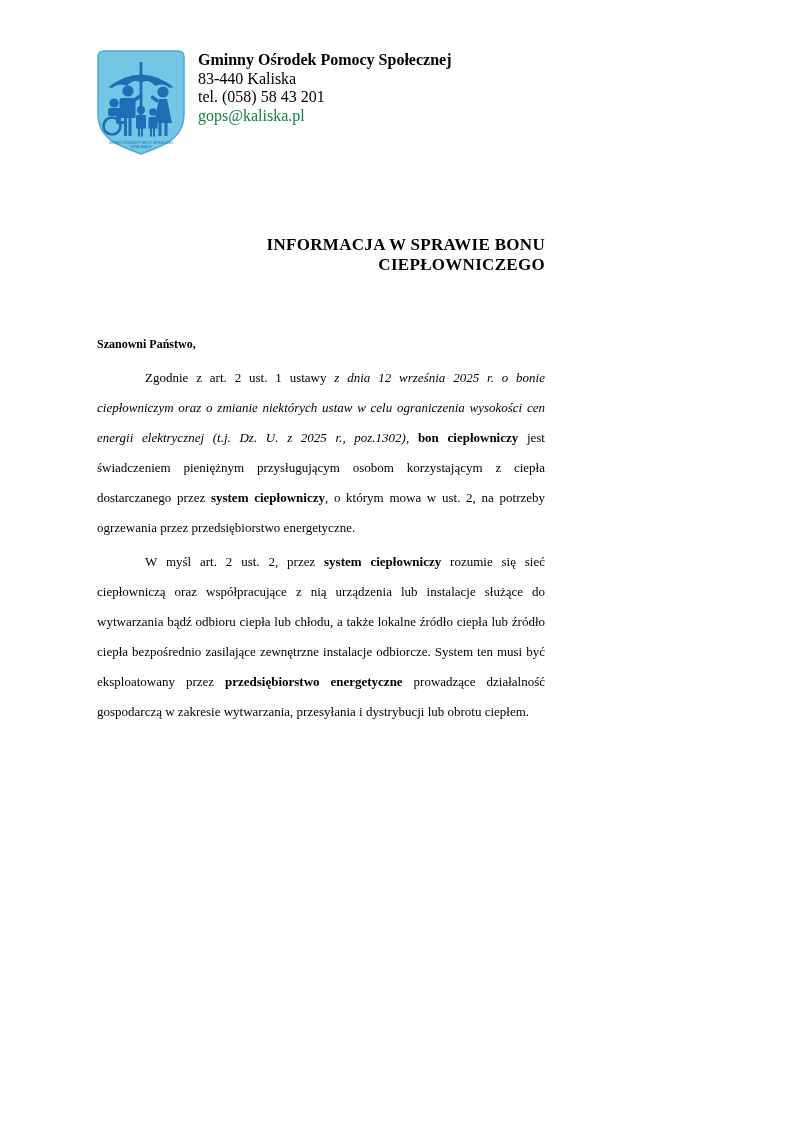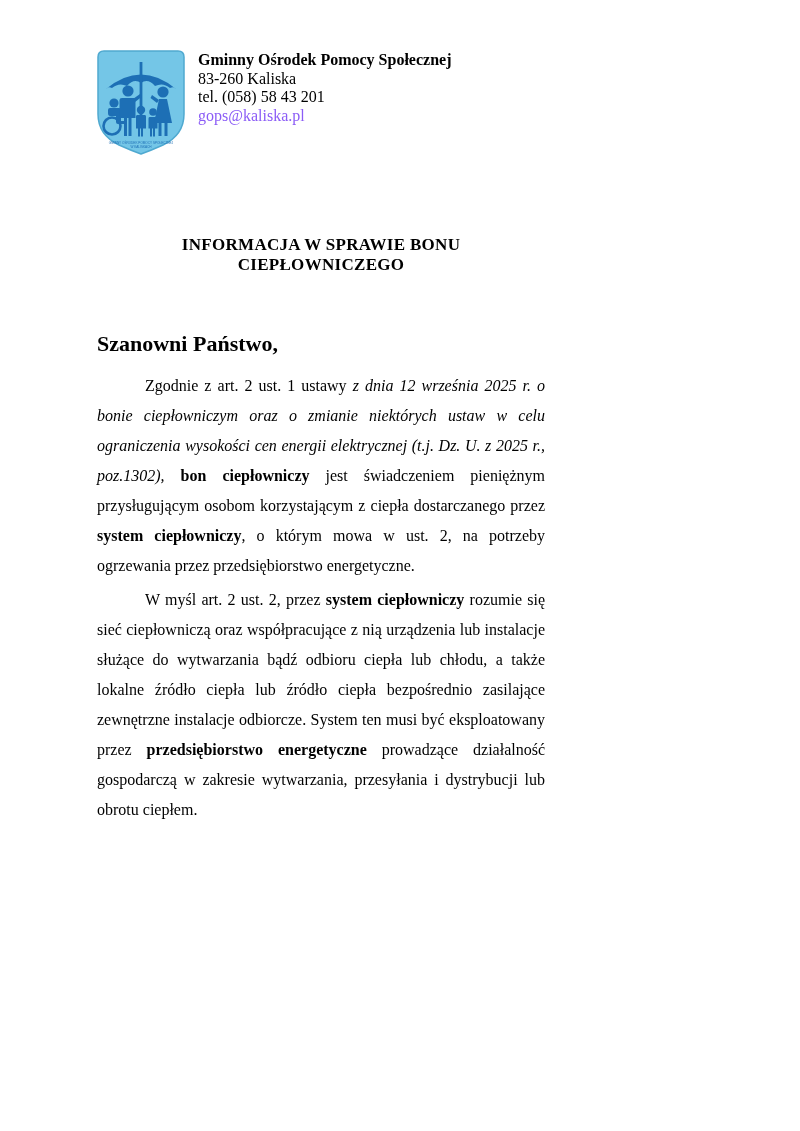--- a/index.html
+++ b/index.html
@@ -21,34 +21,34 @@
   .logo-box svg { width: 88px; height: 108px; display: block; }
   .org-block { padding-top: 1px; font-size: 16px; line-height: 18.5px; }
   .org-name { font-weight: bold; }
   .org-line { font-weight: normal; }
   .org-email { color: #2f6579; text-decoration: none; cursor: pointer; display: inline-block; }
 
   
   .doc-title {
     font-size: 17px;
     font-weight: bold;
-    text-align: center;
+    text-align: right;
     margin: 77px 0 0 0;
     letter-spacing: 0.3px;
   }
 
   
   .salutation {
     font-weight: bold;
-    font-size: 22px;
-    margin: 54px 0 12px 0;
+    font-size: 12px;
+    margin: 54px 0 4px 0;
     line-height: 30px;
   }
   .body-par {
-    font-size: 16px;
+    font-size: 13px;
     line-height: 30px;
     text-align: justify;
     margin: 0;
   }
   .body-par.spaced { margin-top: 4px; }
   .indent { text-indent: 48px; }
 
   .seg-normal { font-style: normal; font-weight: inherit; }
   .seg-italic { font-style: italic; }
   .seg-bold   { font-weight: bold; }
@@ -97,23 +97,23 @@
           <rect x="67.5" y="72" width="3" height="14"></rect>
           <path d="M62,50 L55,45 L53.5,48 L60,53 Z"></path>
         </g>
 
         <text x="44" y="93.5" text-anchor="middle" font-size="3.1" font-family="Liberation Sans, sans-serif" fill="#1d6fb5">GMINNY OŚRODEK POMOCY SPOŁECZNEJ</text>
         <text x="44" y="98" text-anchor="middle" font-size="3.1" font-family="Liberation Sans, sans-serif" fill="#1d6fb5">W KALISKACH</text>
       </svg>
     </div>
     <div class="org-block">
       <div class="org-name">Gminny Ośrodek Pomocy Społecznej</div>
-      <div class="org-line">83-260 Kaliska</div>
+      <div class="org-line">83-440 Kaliska</div>
       <div class="org-line">tel. (058) 58 43 201</div>
-      <a href="#" class="org-email" style="color: #8b5cf6;">gops@kaliska.pl</a>
+      <a href="#" class="org-email" style="color: #15803d;">gops@kaliska.pl</a>
     </div>
   </header>
 
   <h1 class="doc-title">INFORMACJA W SPRAWIE BONU CIEPŁOWNICZEGO</h1>
 
   <p class="salutation">Szanowni Państwo,</p>
 
   <p class="body-par indent"><span class="seg-normal">Zgodnie z art. 2 ust. 1 ustawy </span><span class="seg-italic">z dnia 12 września 2025 r. o bonie ciepłowniczym oraz o zmianie niektórych ustaw w celu ograniczenia wysokości cen energii elektrycznej (t.j. Dz. U. z 2025 r., poz.1302),</span><span class="seg-normal"> </span><span class="seg-bold">bon ciepłowniczy</span><span class="seg-normal"> jest świadczeniem pieniężnym przysługującym osobom korzystającym z ciepła dostarczanego przez </span><span class="seg-bold">system ciepłowniczy</span><span class="seg-normal">, o którym mowa w ust. 2, na potrzeby ogrzewania przez przedsiębiorstwo energetyczne.</span></p>
 
   <p class="body-par indent spaced"><span class="seg-normal">W myśl art. 2 ust. 2, przez </span><span class="seg-bold">system ciepłowniczy</span><span class="seg-normal"> rozumie się sieć ciepłowniczą oraz współpracujące z nią urządzenia lub instalacje służące do wytwarzania bądź odbioru ciepła lub chłodu, a także lokalne źródło ciepła lub źródło ciepła bezpośrednio zasilające zewnętrzne instalacje odbiorcze. System ten musi być eksploatowany przez </span><span class="seg-bold">przedsiębiorstwo energetyczne</span><span class="seg-normal"> prowadzące działalność gospodarczą w zakresie wytwarzania, przesyłania i dystrybucji lub obrotu ciepłem.</span></p>

